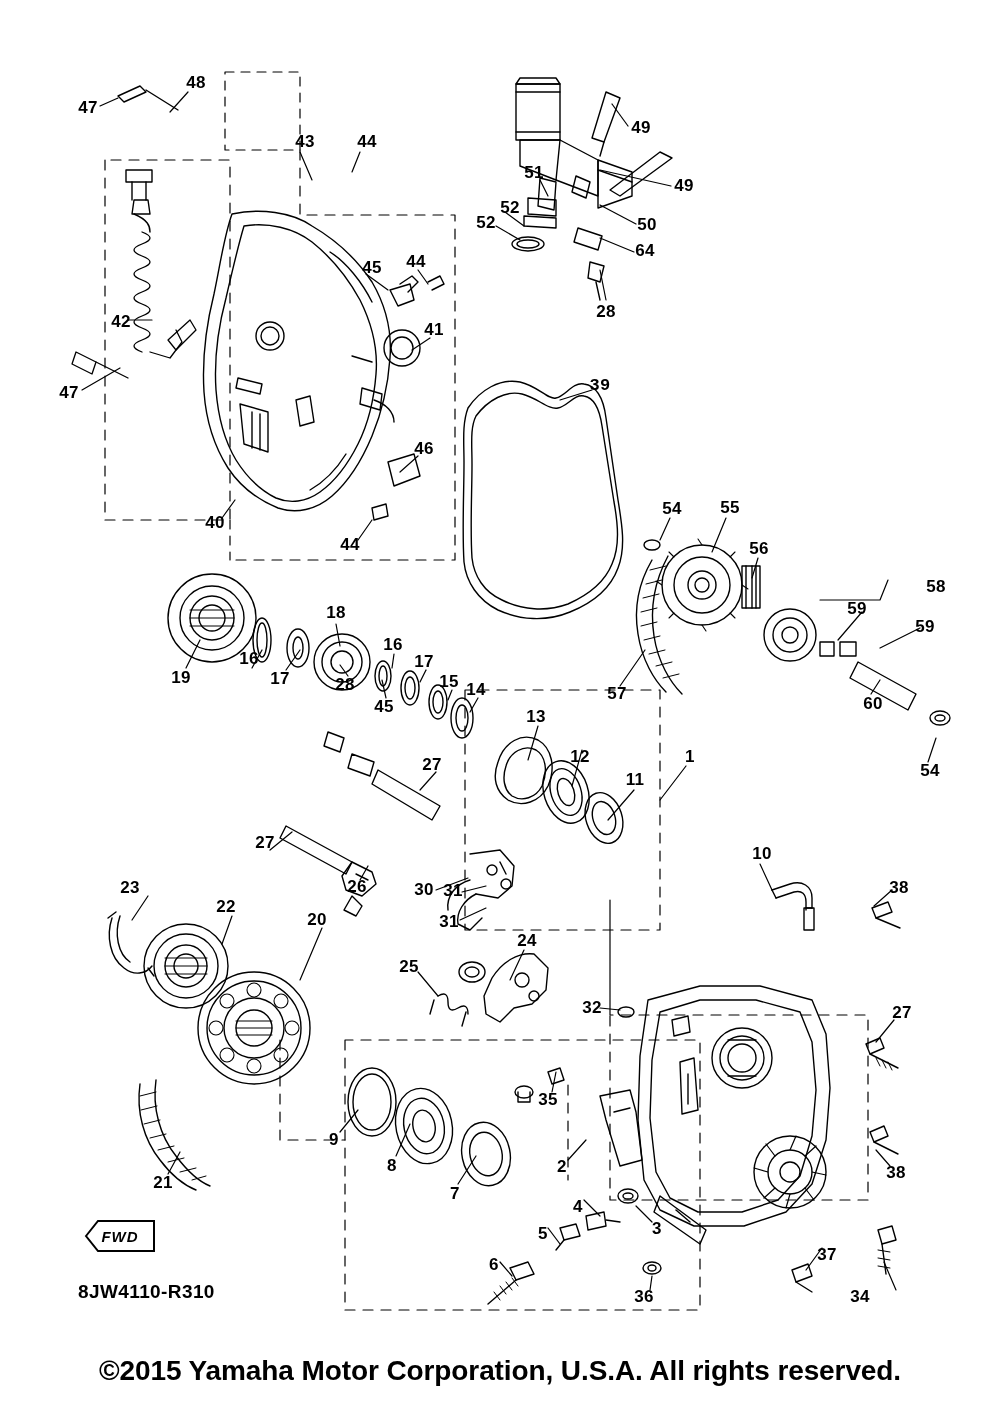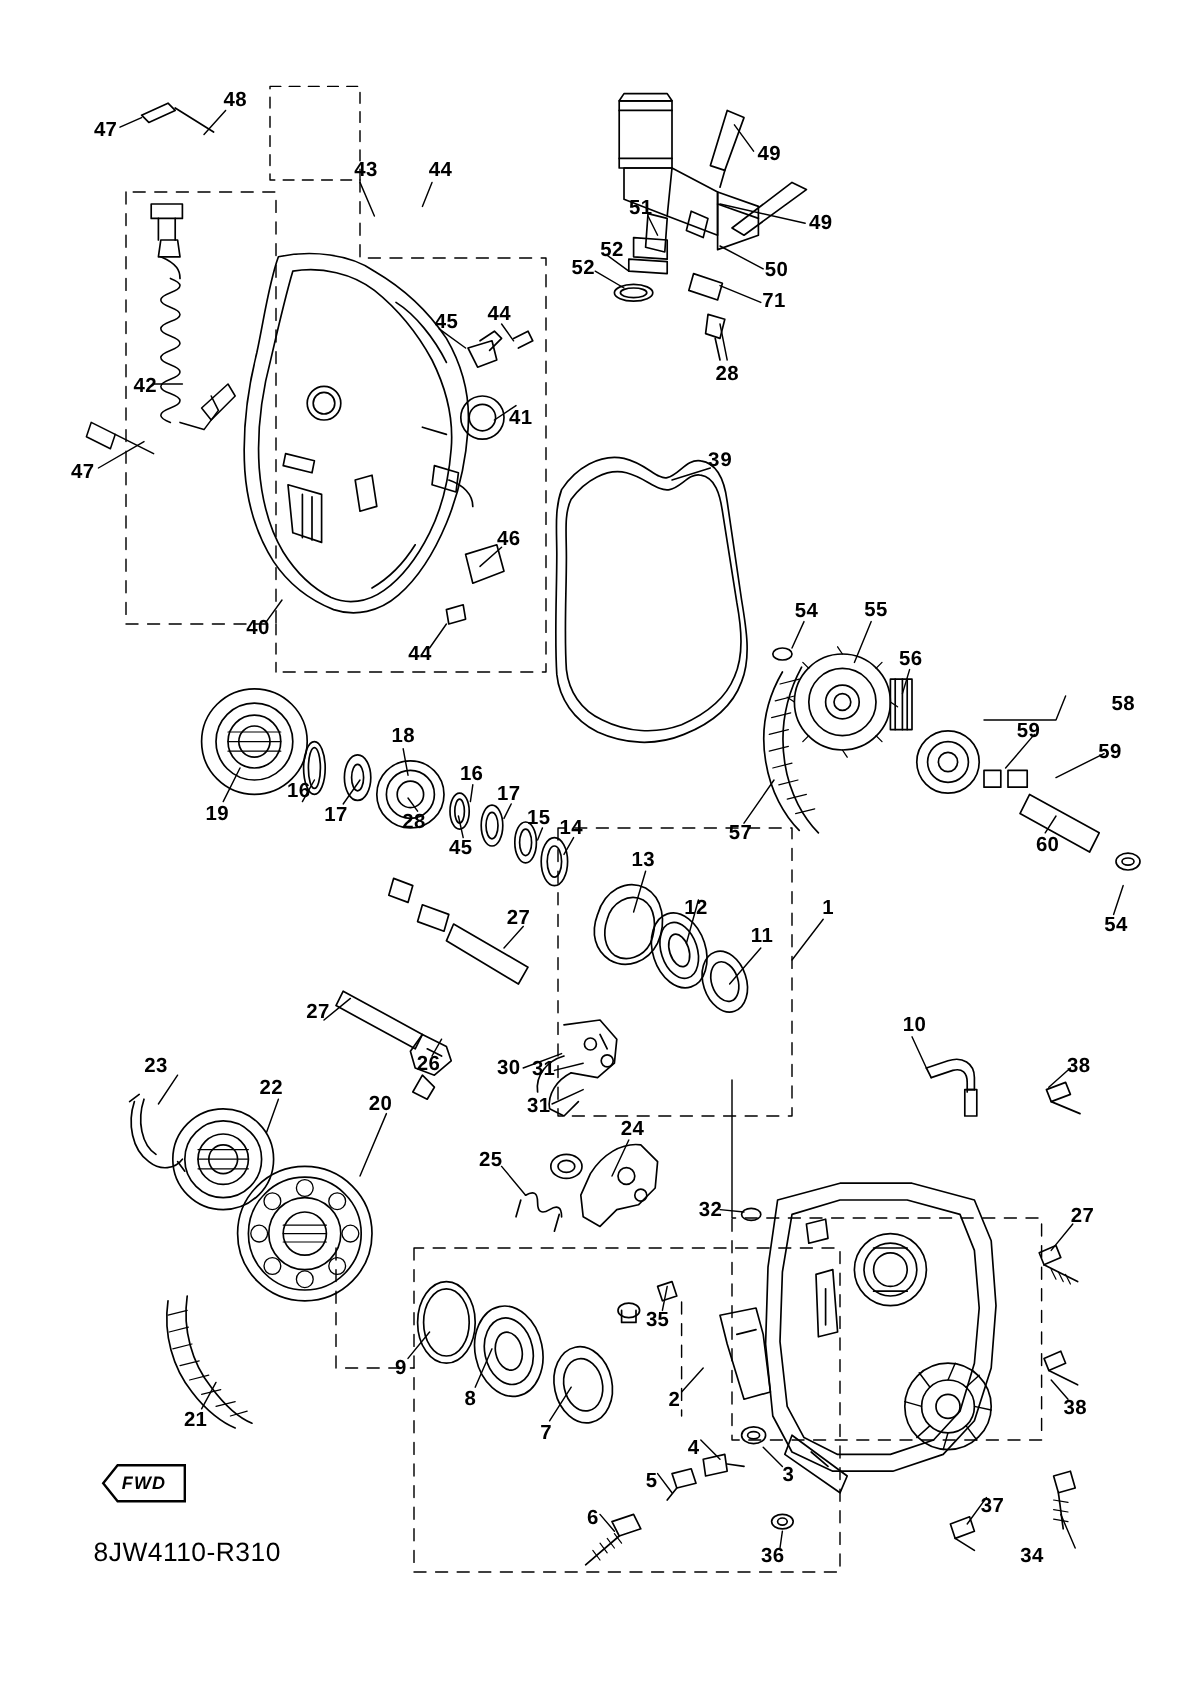--- a/index.html
+++ b/index.html
@@ -33,22 +33,22 @@
     font-weight: 700;
     color: #000000;
     letter-spacing: 0.3px;
     white-space: nowrap;
     transform: translate(-50%, -50%);
   }
   #diagram-code {
     position: absolute;
     left: 78px;
     top: 1281px;
-    font-size: 22px;
-    font-weight: 400;
+    font-size: 19px;
+    font-weight: 700;
     color: #000;
     letter-spacing: 0.4px;
   }
   #copyright-line {
     position: absolute;
     left: 0;
     top: 1355px;
     width: 1000px;
     text-align: center;
     font-size: 28px;
@@ -505,37 +505,38 @@
   </svg>
 
   <div class="fwd-box">
     <svg viewBox="0 0 72 38" width="72" height="38">
       <polygon points="2,19 14,4 70,4 70,34 14,34" fill="none" stroke="#000" stroke-width="2"></polygon>
     </svg>
     <div class="fwd-label">FWD</div>
   </div>
 
   <div id="diagram-code">8JW4110-R310</div>
+  <div id="copyright-line">©2015 Yamaha Motor Corporation, U.S.A. All rights reserved.</div>
 
   <div id="callout-layer">
       <div class="callout" style="left: 88px; top: 108px;">47</div>
       <div class="callout" style="left: 196px; top: 83px;">48</div>
       <div class="callout" style="left: 305px; top: 142px;">43</div>
       <div class="callout" style="left: 367px; top: 142px;">44</div>
       <div class="callout" style="left: 641px; top: 128px;">49</div>
       <div class="callout" style="left: 534px; top: 173px;">51</div>
       <div class="callout" style="left: 684px; top: 186px;">49</div>
       <div class="callout" style="left: 510px; top: 208px;">52</div>
       <div class="callout" style="left: 647px; top: 225px;">50</div>
       <div class="callout" style="left: 486px; top: 223px;">52</div>
-      <div class="callout" style="left: 645px; top: 251px;">71</div>
+      <div class="callout" style="left: 645px; top: 251px;">64</div>
       <div class="callout" style="left: 372px; top: 268px;">45</div>
       <div class="callout" style="left: 416px; top: 262px;">44</div>
       <div class="callout" style="left: 121px; top: 322px;">42</div>
-      <div class="callout" style="left: 434px; top: 330px; margin-top: 18px;">41</div>
+      <div class="callout" style="left: 434px; top: 330px;">41</div>
       <div class="callout" style="left: 606px; top: 312px;">28</div>
       <div class="callout" style="left: 69px; top: 393px;">47</div>
       <div class="callout" style="left: 600px; top: 385px; font-family: Liberation Mono, monospace;">39</div>
       <div class="callout" style="left: 424px; top: 449px;">46</div>
       <div class="callout" style="left: 215px; top: 523px;">40</div>
       <div class="callout" style="left: 350px; top: 545px;">44</div>
       <div class="callout" style="left: 672px; top: 509px;">54</div>
       <div class="callout" style="left: 730px; top: 508px;">55</div>
       <div class="callout" style="left: 759px; top: 549px;">56</div>
       <div class="callout" style="left: 896px; top: 587px; margin-left: 40px;">58</div>

